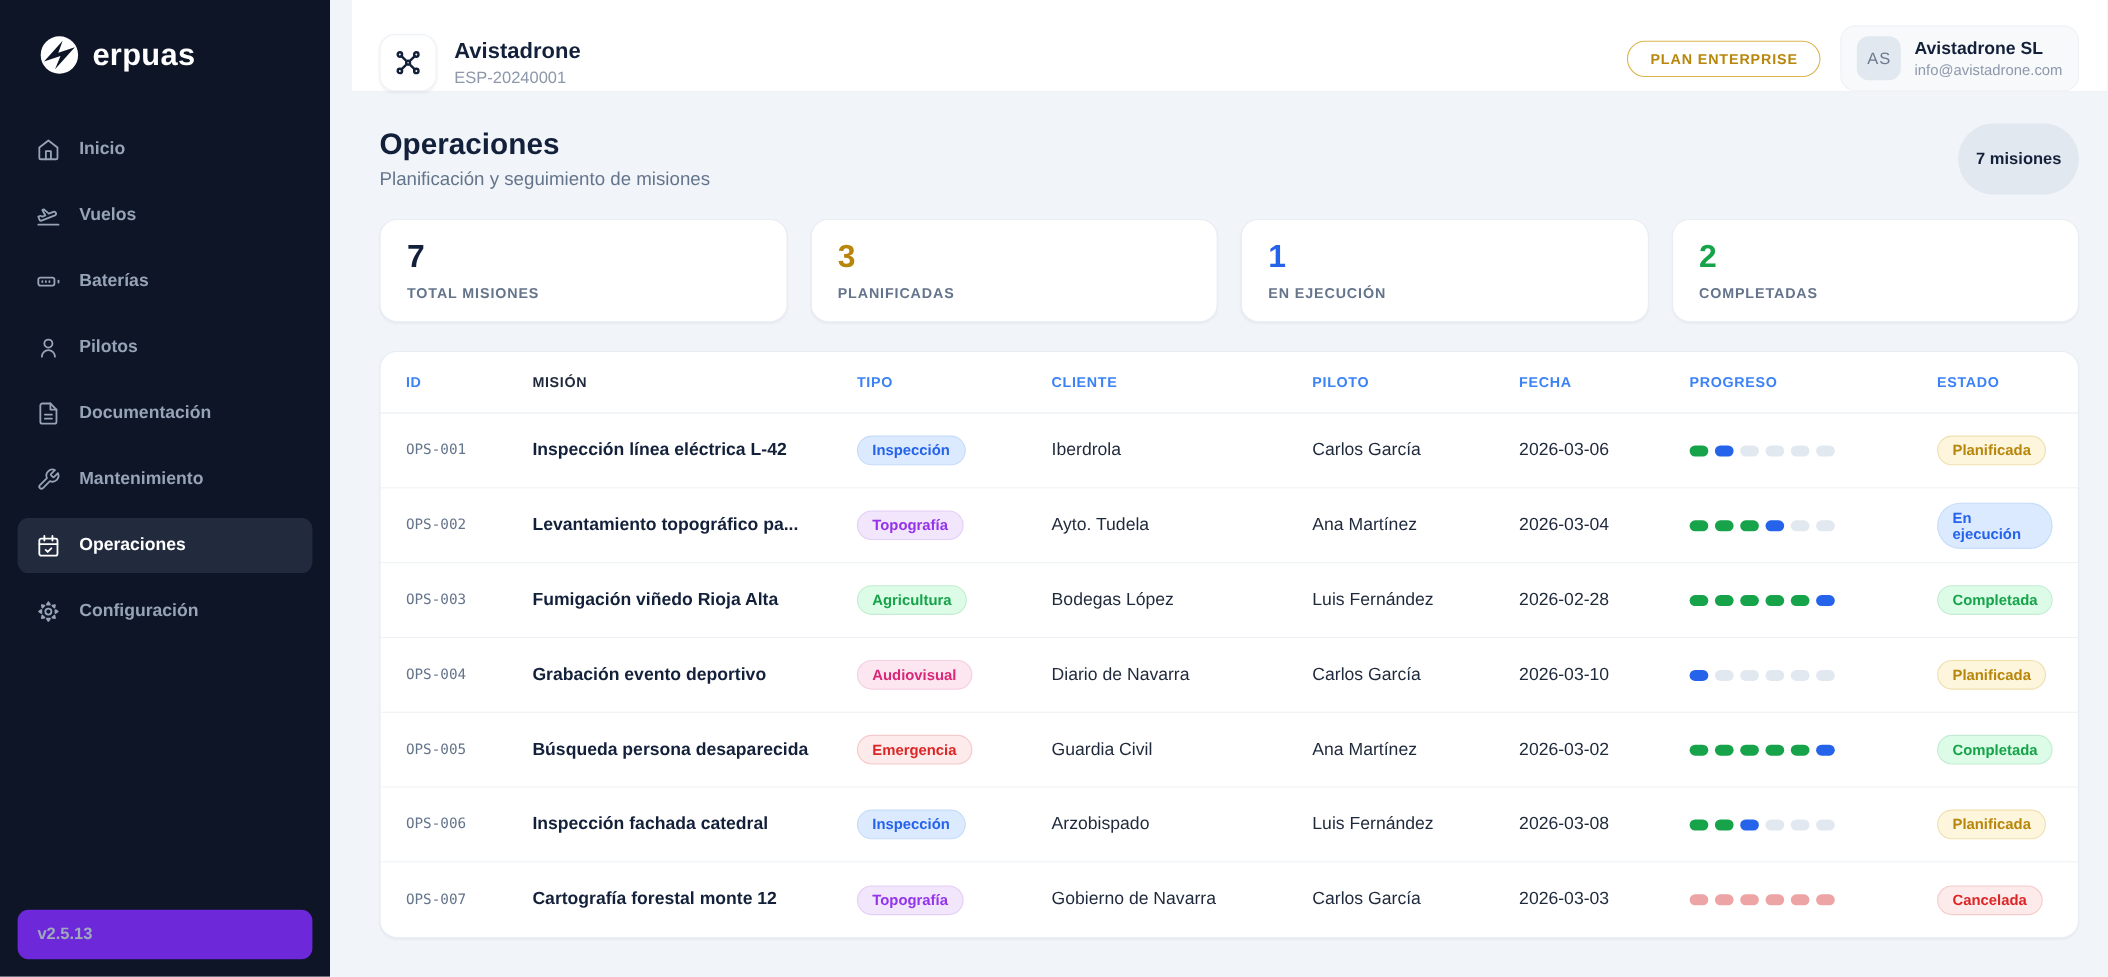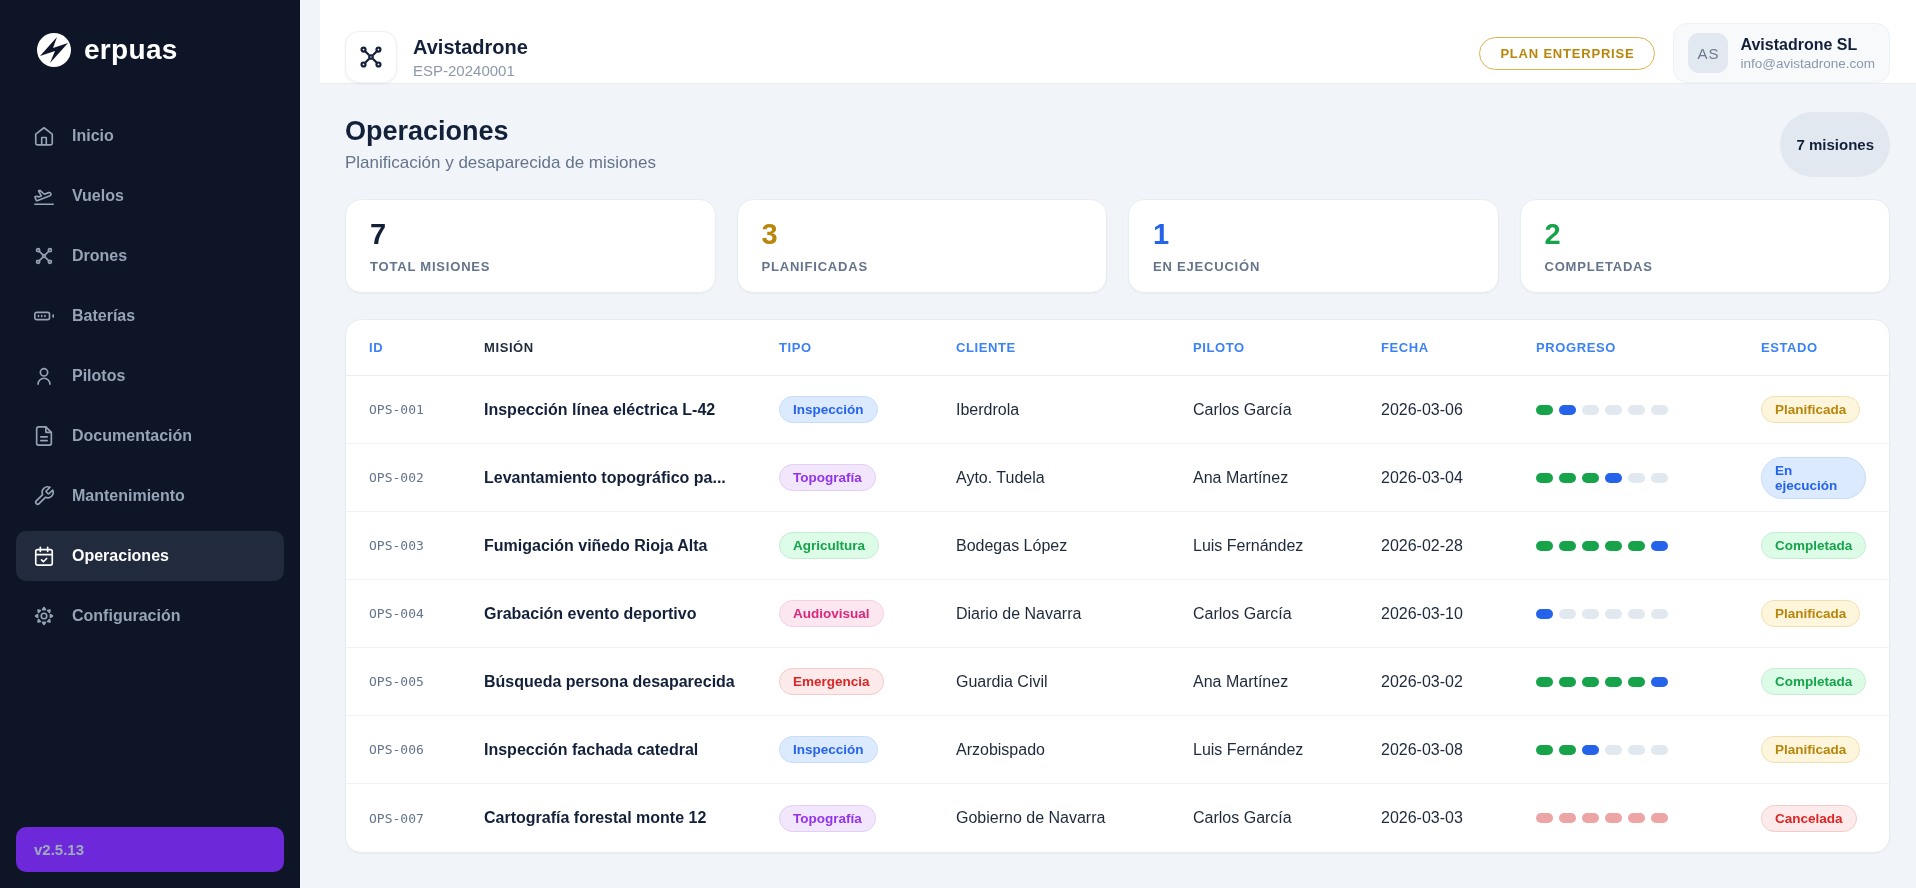--- a/index.html
+++ b/index.html
@@ -107,33 +107,20 @@
             <svg viewBox="0 0 24 24" aria-hidden="true">
               <path d="M2 21h20"></path>
               <path d="M3.6 16.9 2 13l1.5-.6a2 2 0 0 1 1.7.2l.8.5 3-1.2-3-5.5 1.6-.6 4.8 4.3 4.6-1.8c1-.4 2.1.1 2.5 1.1.3.9-.1 1.9-1 2.3L5.2 17a2 2 0 0 1-1.6-.1z"></path>
             </svg>
           </span>
           <span>Vuelos</span>
         </div>
         <div class="nav-item">
           <span class="icon">
             <svg viewBox="0 0 24 24" aria-hidden="true">
-              <path d="M10 10 6.8 6.8 M14 10l3.2-3.2 M10 14l-3.2 3.2 M14 14l3.2 3.2"></path>
-              <circle cx="5.6" cy="5.6" r="1.7"></circle>
-              <circle cx="18.4" cy="5.6" r="1.7"></circle>
-              <circle cx="5.6" cy="18.4" r="1.7"></circle>
-              <circle cx="18.4" cy="18.4" r="1.7"></circle>
-              <circle cx="12" cy="12" r="1.5"></circle>
-            </svg>
-          </span>
-          <span>Drones</span>
-        </div>
-        <div class="nav-item">
-          <span class="icon">
-            <svg viewBox="0 0 24 24" aria-hidden="true">
               <rect x="2" y="8" width="16" height="8" rx="2"></rect>
               <path d="M22 11v2"></path>
               <path d="M6 11.5v1 M9.5 11.5v1 M13 11.5v1"></path>
             </svg>
           </span>
           <span>Baterías</span>
         </div>
         <div class="nav-item">
           <span class="icon">
             <svg viewBox="0 0 24 24" aria-hidden="true">
@@ -214,21 +201,21 @@
           </div>
         </div>
       </div>
     </header>
 
     <div class="content">
 
       <div class="page-head">
         <div>
           <div class="page-title">Operaciones</div>
-          <div class="page-subtitle">Planificación y desaparecida de misiones</div>
+          <div class="page-subtitle">Planificación y seguimiento de misiones</div>
         </div>
         <span class="count-badge">7 misiones</span>
       </div>
 
       <div class="stats" id="stats">
           <div class="stat-card"><span class="stat-value" style="color: rgb(19, 32, 58);">7</span><span class="stat-label">TOTAL MISIONES</span></div>
           <div class="stat-card"><span class="stat-value" style="color: rgb(184, 134, 11);">3</span><span class="stat-label">PLANIFICADAS</span></div>
           <div class="stat-card"><span class="stat-value" style="color: rgb(37, 99, 235);">1</span><span class="stat-label">EN EJECUCIÓN</span></div>
           <div class="stat-card"><span class="stat-value" style="color: rgb(22, 163, 74);">2</span><span class="stat-label">COMPLETADAS</span></div>
         </div>

